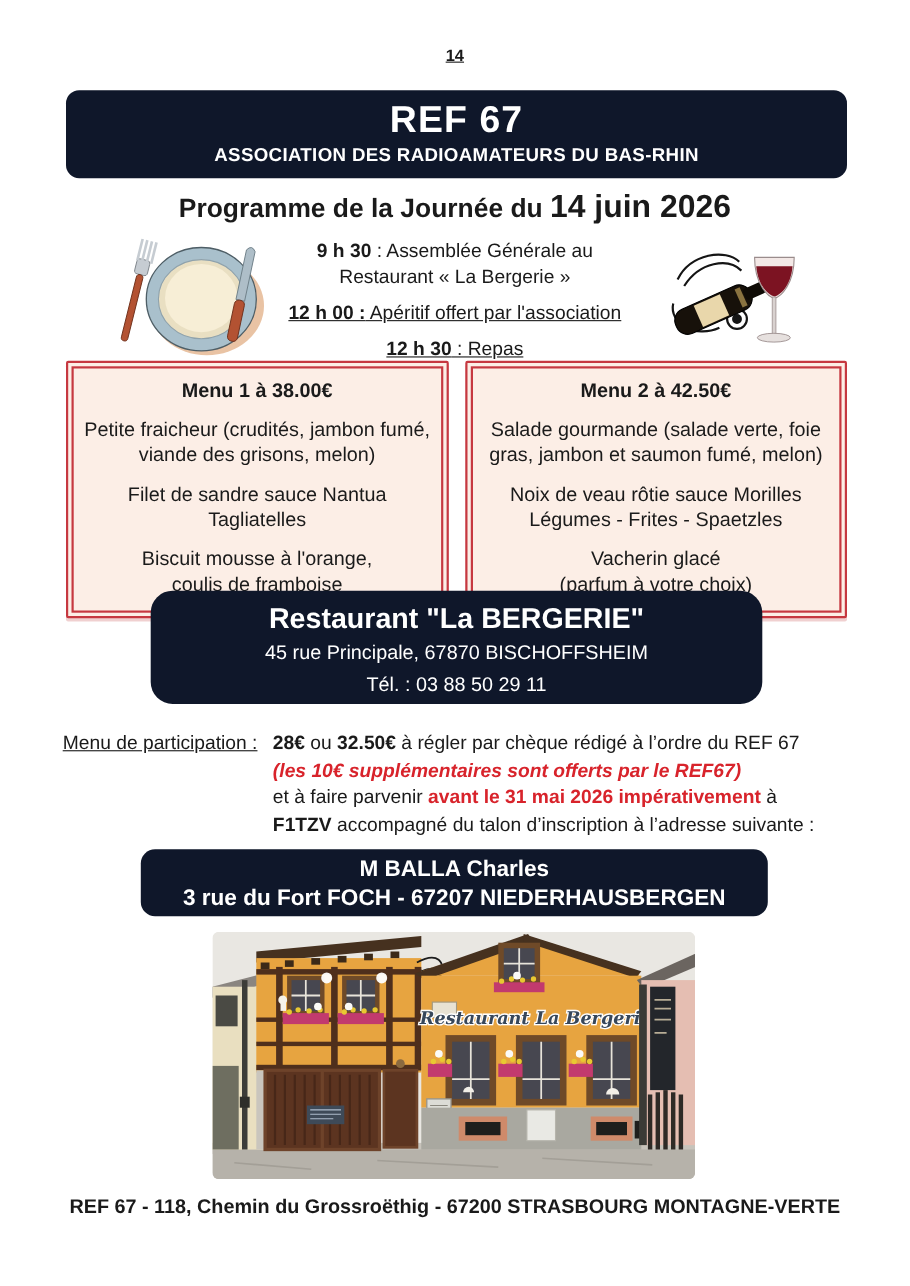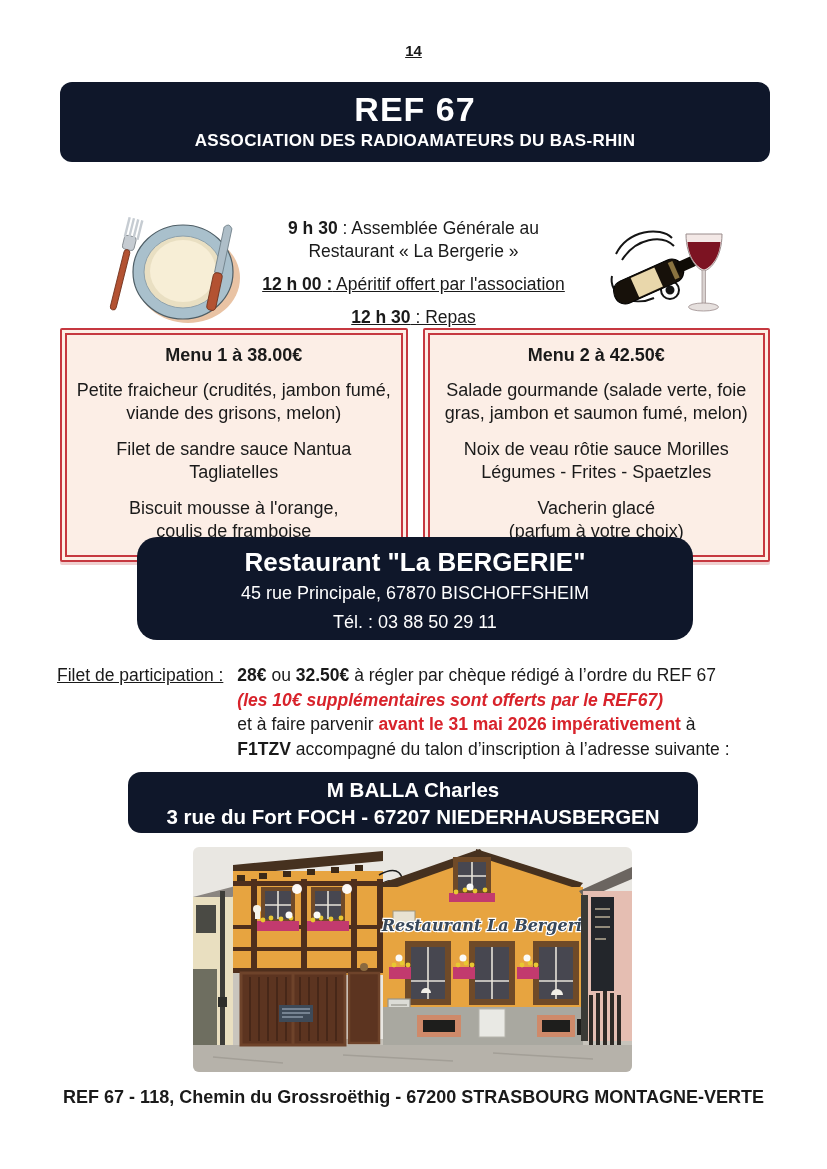--- a/index.html
+++ b/index.html
@@ -60,20 +60,21 @@
 
 <div class="page">
 
   <div class="page-number">14</div>
 
   <div class="banner header-banner">
     <div class="header-title">REF 67</div>
     <div class="header-subtitle">ASSOCIATION DES RADIOAMATEURS DU BAS-RHIN</div>
   </div>
 
+  <div class="program-title"><span>Programme de la Journée du </span><span class="program-date">14 juin 2026</span></div>
 
   <div class="plate-icon-wrap">
     <svg width="152" height="112" viewBox="0 0 152 112">
       <ellipse cx="82" cy="62" rx="52" ry="45" fill="#e9c3a4"></ellipse>
       <ellipse cx="77" cy="56" rx="50" ry="47" fill="#a9c0cc" stroke="#4e5e66" stroke-width="1.2"></ellipse>
       <ellipse cx="77" cy="56" rx="39" ry="36" fill="#e9dfc2" stroke="#8fa2ac" stroke-width="1"></ellipse>
       <ellipse cx="77" cy="55" rx="33" ry="31" fill="#f7eed6"></ellipse>
       <g transform="translate(24,24) rotate(14)">
         <rect x="-6" y="-4" width="12" height="14" rx="3" fill="#c6ccd2" stroke="#7b8288" stroke-width="0.8"></rect>
         <rect x="-7" y="-22" width="2.4" height="20" fill="#c6ccd2"></rect>
@@ -140,21 +141,21 @@
     </div>
   </div>
 
   <div class="banner restaurant-banner">
     <div class="rest-name">Restaurant "La BERGERIE"</div>
     <div class="rest-address">45 rue Principale, 67870 BISCHOFFSHEIM</div>
     <div class="rest-phone">Tél. : 03 88 50 29 11</div>
   </div>
 
   <div class="fees">
-    <div class="fees-label">Filet de participation :</div>
+    <div class="fees-label">Menu de participation :</div>
     <div class="fees-text">
       <div><b>28€</b><span> ou </span><b>32.50€</b><span> à régler par chèque rédigé à l’ordre du REF 67</span></div>
       <div class="red-bold-italic">(les 10€ supplémentaires sont offerts par le REF67)</div>
       <div><span>et à faire parvenir </span><span class="red-bold">avant le 31 mai 2026 impérativement</span><span> à</span></div>
       <div><b>F1TZV</b><span> accompagné du talon d’inscription à l’adresse suivante :</span></div>
     </div>
   </div>
 
   <div class="banner contact-banner">
     <div>M BALLA Charles</div>

